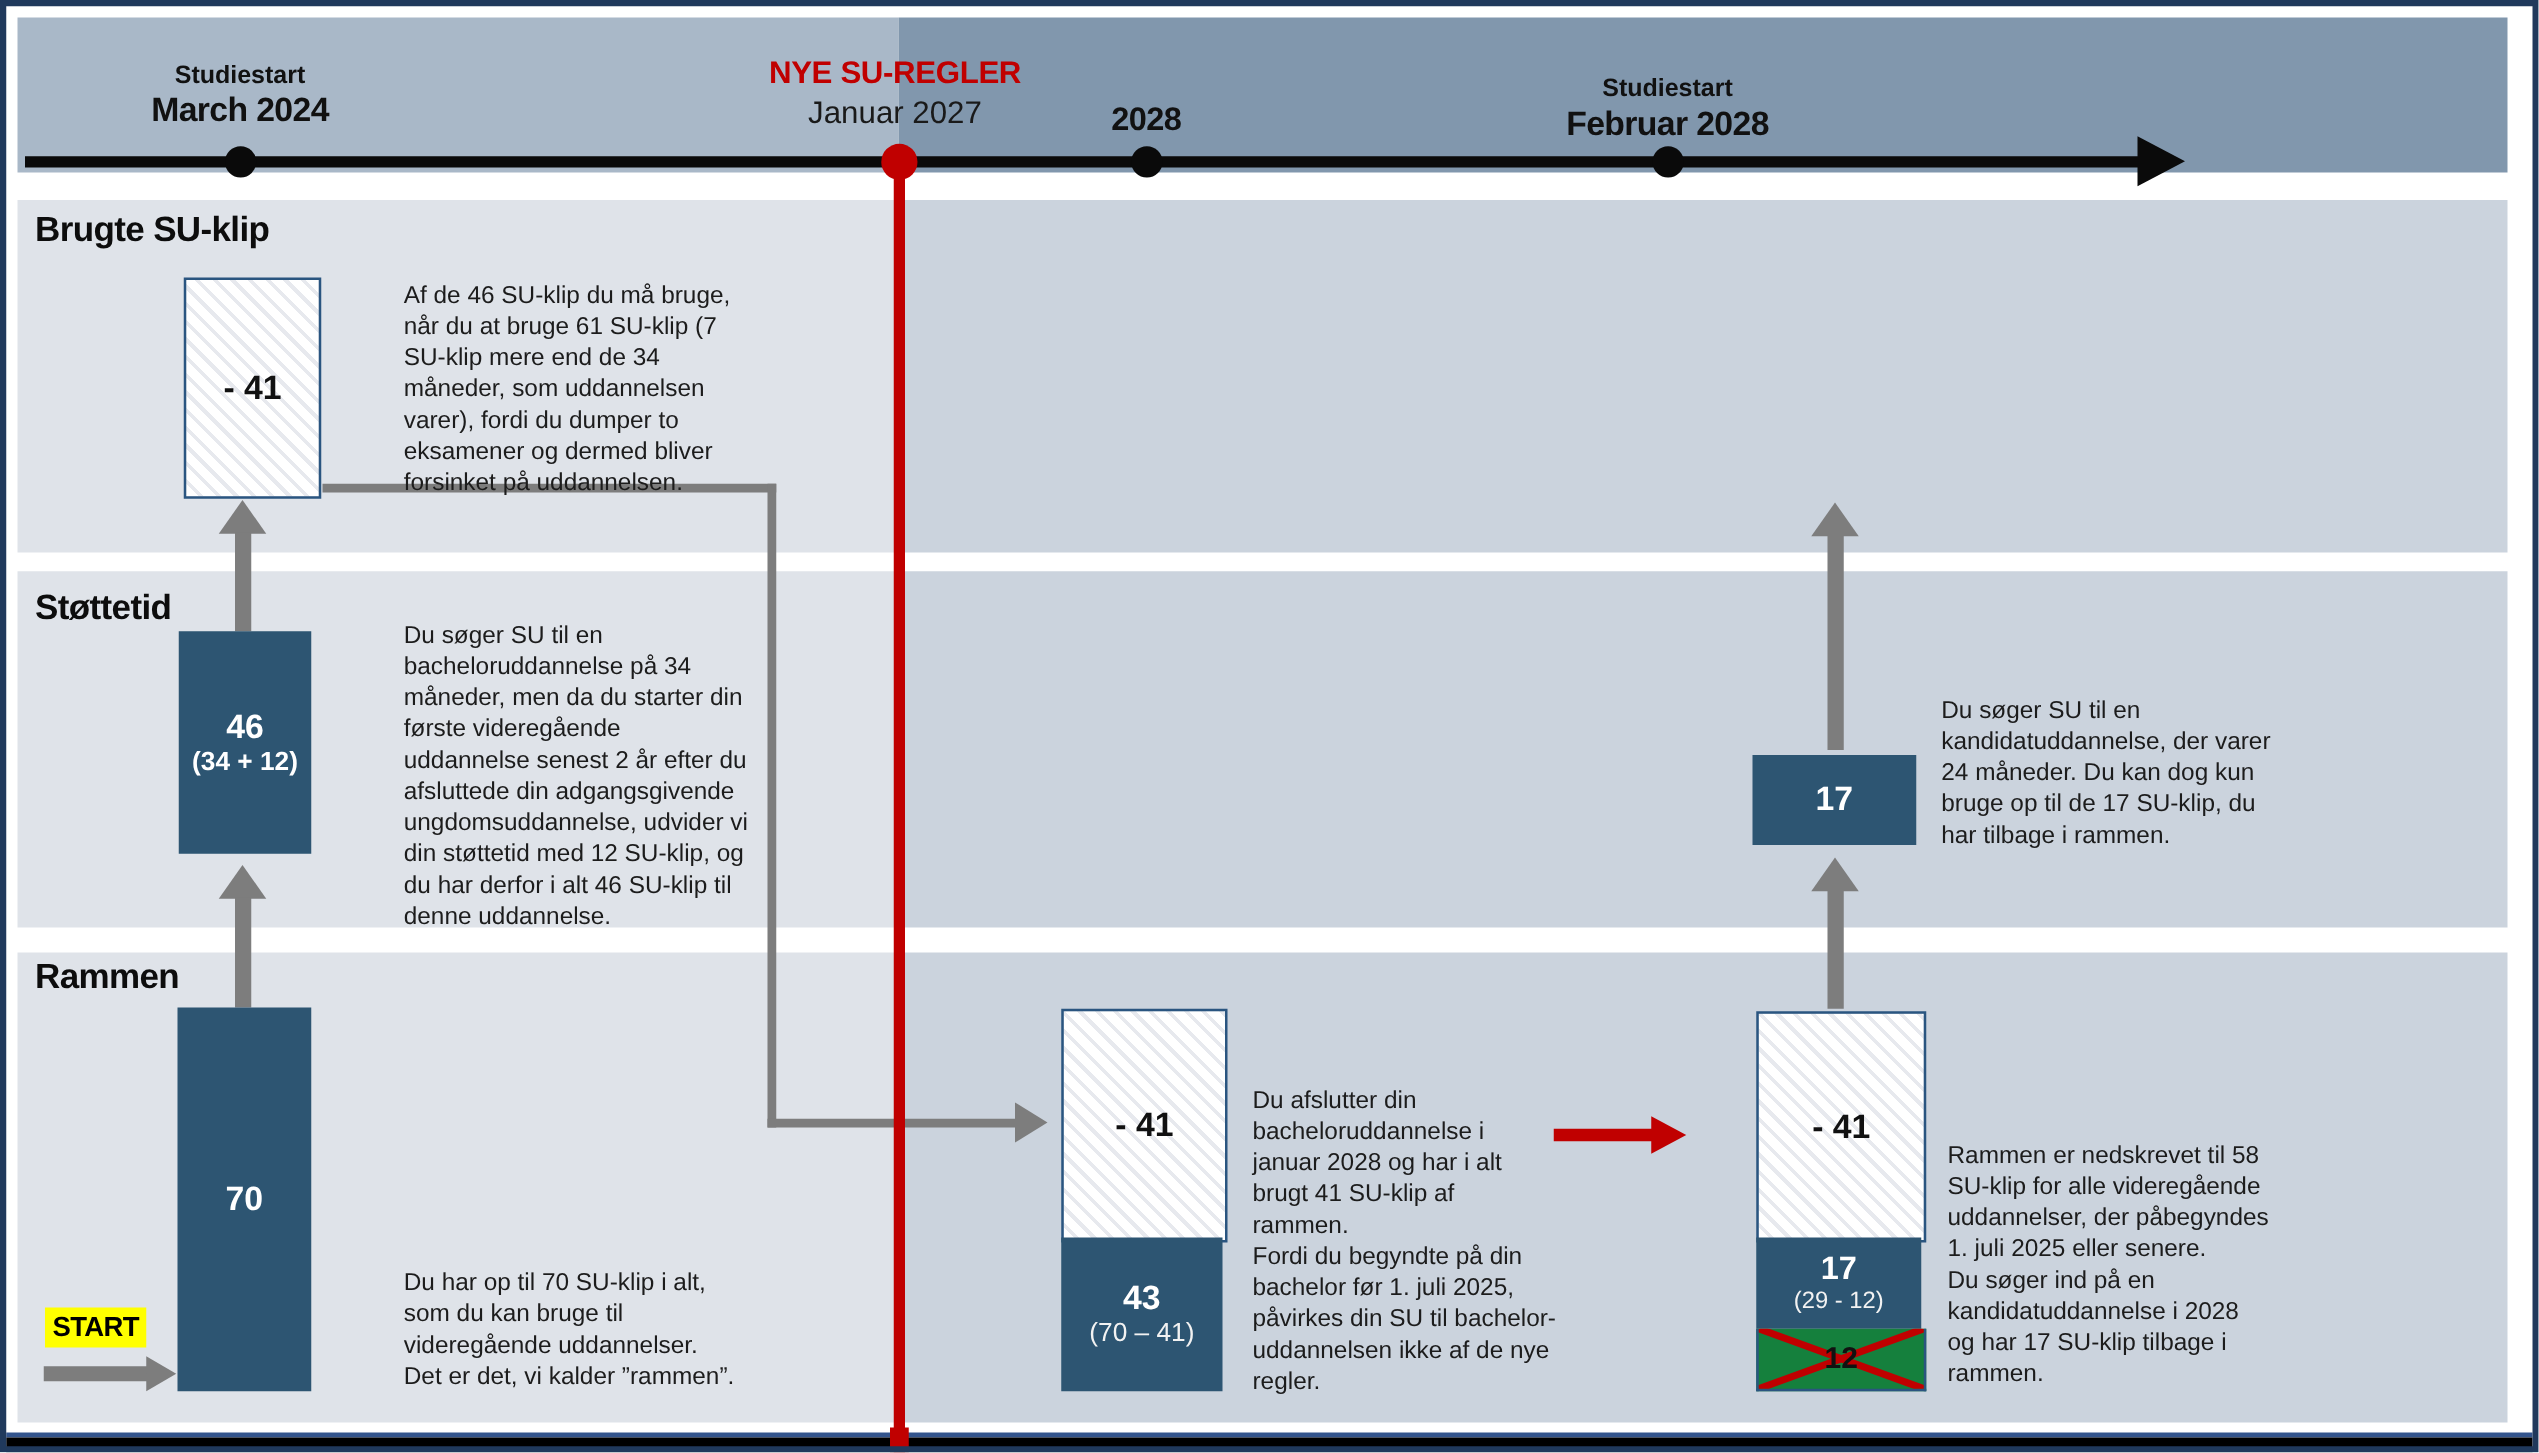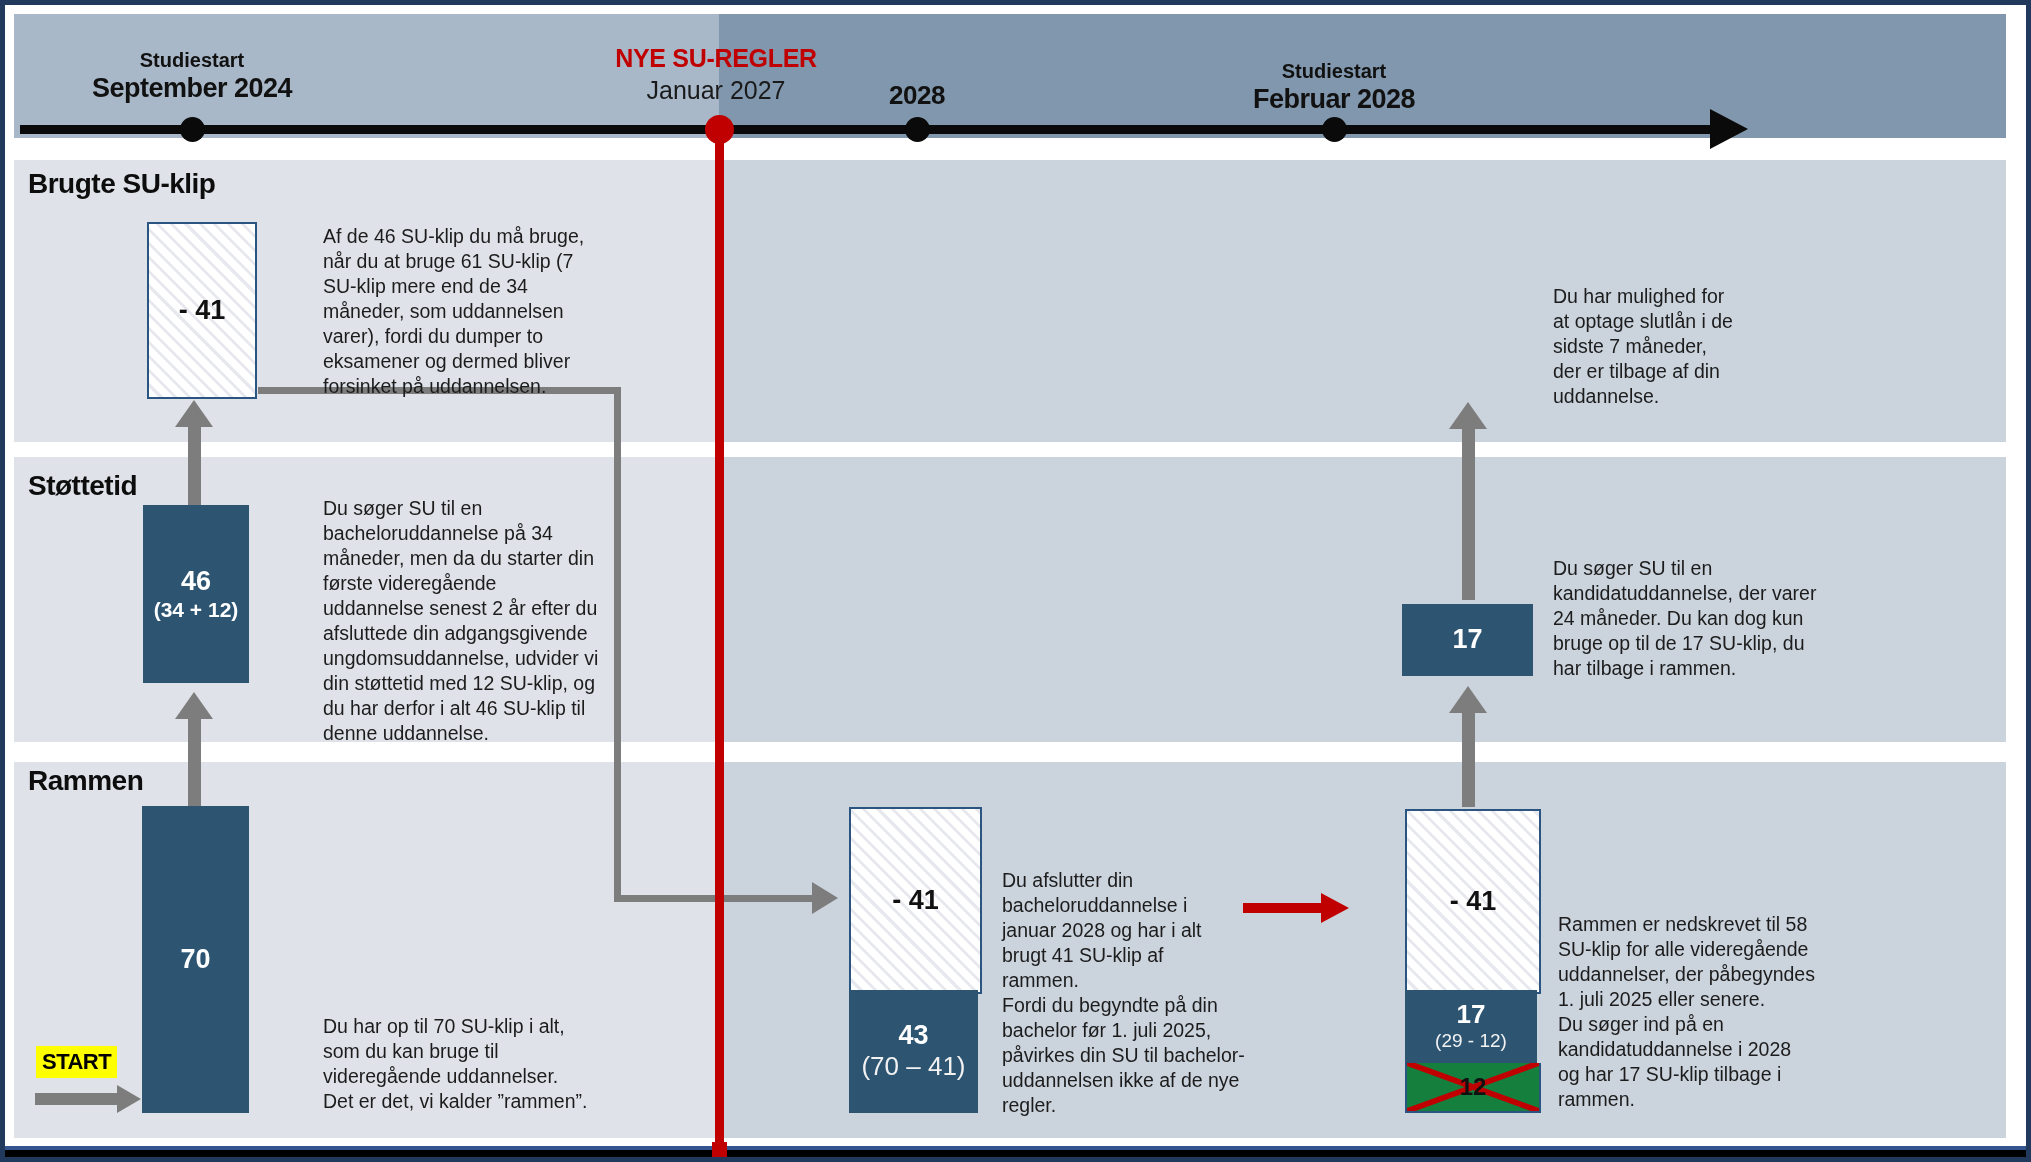--- a/index.html
+++ b/index.html
@@ -30,21 +30,21 @@
   .rowlabel{font-weight:bold;font-size:28px;color:#0d0d0d;letter-spacing:-0.5px;z-index:4;white-space:nowrap;}
   
   .darkbox{background:#2d5572;color:#fff;display:flex;flex-direction:column;align-items:center;justify-content:center;z-index:4;text-align:center;}
   .hatchbox{
     background:repeating-linear-gradient(45deg,#ffffff 0 7px,#e7e9ee 7px 10px);
     border:2px solid #2a5580;display:flex;align-items:center;justify-content:center;z-index:4;
   }
   .valbig{font-weight:bold;font-size:27px;color:#111;}
   .valbig-w{font-weight:bold;font-size:27px;color:#fff;line-height:1.15;}
   .valsub-w{font-weight:bold;font-size:21px;color:#fff;line-height:1.2;}
-  .valsub-reg{font-weight:normal;font-size:26px;color:#f2f2f2;line-height:1.2;}
+  .valsub-reg{font-weight:normal;font-size:21px;color:#f2f2f2;line-height:1.2;}
   
   .note{font-size:19.5px;line-height:25px;color:#1c1c1c;white-space:pre-line;z-index:4;}
   
   .shaft-v{width:13px;background:#7d7d7d;z-index:3;}
   .head-up{width:0;height:0;border-left:19px solid transparent;border-right:19px solid transparent;border-bottom:27px solid #7d7d7d;z-index:3;}
   .shaft-h{height:12px;background:#7d7d7d;z-index:3;}
   .head-right{width:0;height:0;border-top:14px solid transparent;border-bottom:14px solid transparent;border-left:24px solid #7d7d7d;z-index:3;}
   .conn{background:#7d7d7d;z-index:2;}
   .head-right-sm{width:0;height:0;border-top:16px solid transparent;border-bottom:16px solid transparent;border-left:26px solid #7d7d7d;z-index:2;}
   #tl-head{width:0;height:0;border-top:20px solid transparent;border-bottom:20px solid transparent;border-left:38px solid #0a0a0a;z-index:2;}
@@ -84,21 +84,21 @@
 
   <div class="tl-dot abs" style="left:180px;top:117px;"></div>
   <div class="tl-dot abs" style="left:905px;top:117px;"></div>
   <div class="tl-dot abs" style="left:1322px;top:117px;"></div>
   <div id="tl-reddot" class="abs" style="left:705px;top:115px;"></div>
 
   <div id="redline" class="abs" style="left:715px;top:129px;width:9px;height:1033px;"></div>
   <div id="redfoot" class="abs" style="left:712px;top:1142px;width:15px;height:20px;"></div>
 
   <div class="tl-kicker abs" style="left:192px;top:49px;">Studiestart</div>
-  <div class="tl-date abs" style="left:192px;top:73px;">September 2024</div>
+  <div class="tl-date abs" style="left:192px;top:73px;">March 2024</div>
   <div class="tl-red abs" style="left:716px;top:44px;">NYE SU-REGLER</div>
   <div class="tl-date-light abs" style="left:716px;top:76px;">Januar 2027</div>
   <div class="tl-date abs" style="left:917px;top:80px;font-size:26px;">2028</div>
   <div class="tl-kicker abs" style="left:1334px;top:60px;">Studiestart</div>
   <div class="tl-date abs" style="left:1334px;top:84px;">Februar 2028</div>
 
   <div class="rowlabel abs" style="left:28px;top:168px;">Brugte SU-klip</div>
   <div class="rowlabel abs" style="left:28px;top:470px;">Støttetid</div>
   <div class="rowlabel abs" style="left:28px;top:765px;">Rammen</div>
 
@@ -164,25 +164,20 @@
 rammen.
 Fordi du begyndte på din
 bachelor før 1. juli 2025,
 påvirkes din SU til bachelor-
 uddannelsen ikke af de nye
 regler.</div>
 
   <div class="redshaft abs" style="left:1243px;top:903px;width:80px;height:10px;"></div>
   <div class="redhead abs" style="left:1321px;top:893px;"></div>
 
-  <div class="note abs" style="left:1553px;top:284px;width:270px;">Du har mulighed for
-at optage slutlån i de
-sidste 7 måneder,
-der er tilbage af din
-uddannelse.</div>
 
   <div class="head-up abs" style="left:1449px;top:402px;"></div>
   <div class="shaft-v abs" style="left:1462px;top:428px;height:172px;"></div>
 
   <div class="darkbox abs" style="left:1402px;top:604px;width:131px;height:72px;">
     <span class="valbig-w">17</span>
   </div>
   <div class="note abs" style="left:1553px;top:556px;width:330px;">Du søger SU til en
 kandidatuddannelse, der varer
 24 måneder. Du kan dog kun

